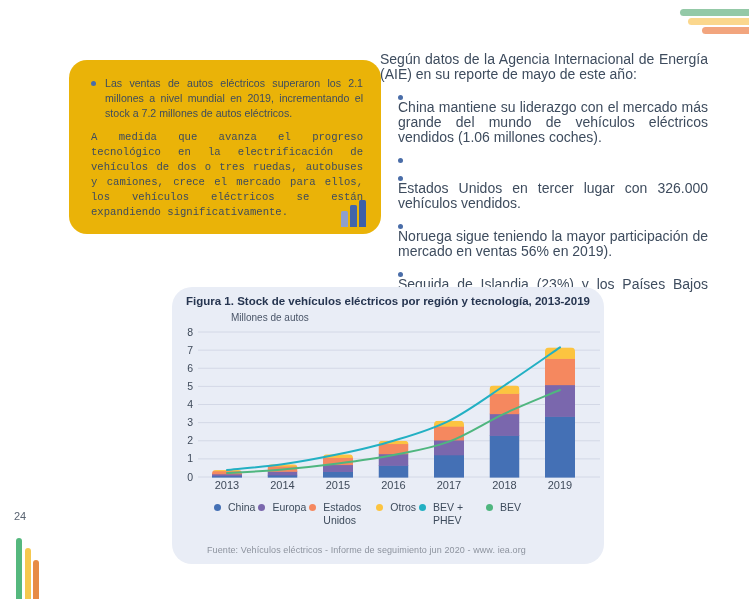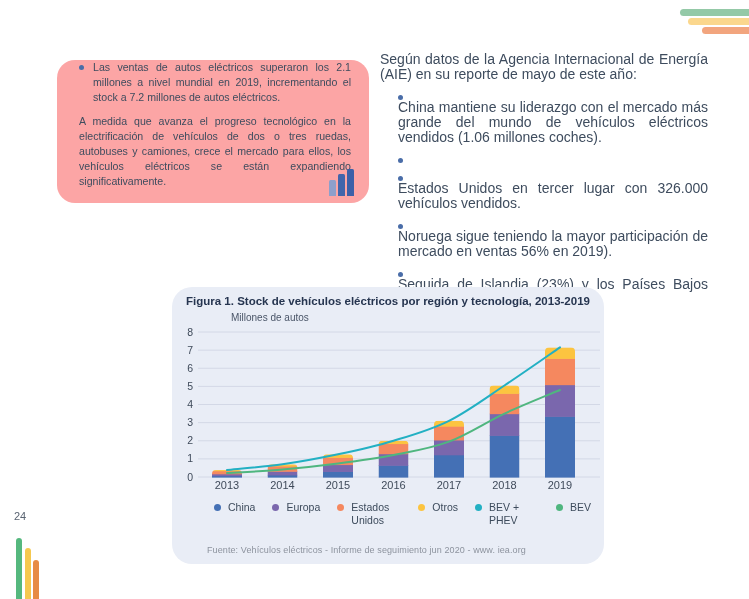--- a/index.html
+++ b/index.html
@@ -15,28 +15,28 @@
   .deco-top.y{top:18px;width:61px;}
   .deco-top.o{top:27px;width:47px;}
   
   .deco-bot{position:absolute;width:6px;border-radius:3px 3px 0 0;bottom:0;}
   .deco-bot.g{left:16px;height:61px;}
   .deco-bot.y{left:25px;height:51px;}
   .deco-bot.o{left:33px;height:39px;}
   .page-num{position:absolute;left:14px;top:510px;font-size:11px;color:#5a6472;}
   
   .hbox{
-    position:absolute;left:57px;top:60px;width:312px;
-    background:#fca5a5;border-radius:18px;
-    padding:0 18px 14px 22px;box-sizing:border-box;
+    position:absolute;left:69px;top:60px;width:312px;
+    background:#eab308;border-radius:18px;
+    padding:16px 18px 14px 22px;box-sizing:border-box;
   }
   .hbox .txt{font-size:10.6px;line-height:15px;text-align:justify;}
   .bullet{display:flex;margin-bottom:7px;}
   .bullet .dot{flex:none;width:5px;height:5px;border-radius:50%;background:#4a6da8;margin:5px 9px 0 0;}
-  .hbox .para{margin-top:9px;}
+  .hbox .para{margin-top:9px;font-family:Liberation Mono, monospace;}
   .mini-bars{position:absolute;right:15px;bottom:7px;display:flex;align-items:flex-end;gap:2px;}
   .mini-bars i{display:block;width:7px;border-radius:1.5px 1.5px 0 0;}
   .mini-bars i:nth-child(1){height:16px;}
   .mini-bars i:nth-child(2){height:22px;}
   .mini-bars i:nth-child(3){height:27px;}
   
   .rcol{
     position:absolute;left:380px;top:52px;width:328px;
     font-size:14px;line-height:15px;text-align:justify;
   }
@@ -48,21 +48,21 @@
     position:absolute;left:172px;top:287px;width:432px;height:277px;
     background:#e9edf6;border-radius:20px;
   }
   .fig-title{
     position:absolute;top:8px;left:0;width:100%;text-align:center;
     font-size:11.5px;font-weight:bold;color:#263550;
   }
   .fig-ylabel{position:absolute;left:35px;top:25px;font-size:10px;color:#4a5568;margin-left:24px;}
   .fig-svg{position:absolute;left:0;top:36px;}
   .legend{
-    position:absolute;left:42px;top:214px;display:flex;gap:17px;align-items:flex-start;
+    position:absolute;left:42px;top:214px;display:flex;gap:3px;align-items:flex-start;
   }
   .legend .item{display:flex;align-items:flex-start;}
   .legend .ldot{flex:none;width:7px;height:7px;border-radius:50%;margin:3px 7px 0 0;}
   .legend .llab{font-size:10.5px;line-height:13px;color:#3d4b5c;max-width:50px;}
   .fig-source{
     position:absolute;left:35px;bottom:9px;font-size:9px;color:#8d939e;letter-spacing:.1px;text-align:center;
   }
 </style>
 </head>
 <body>

